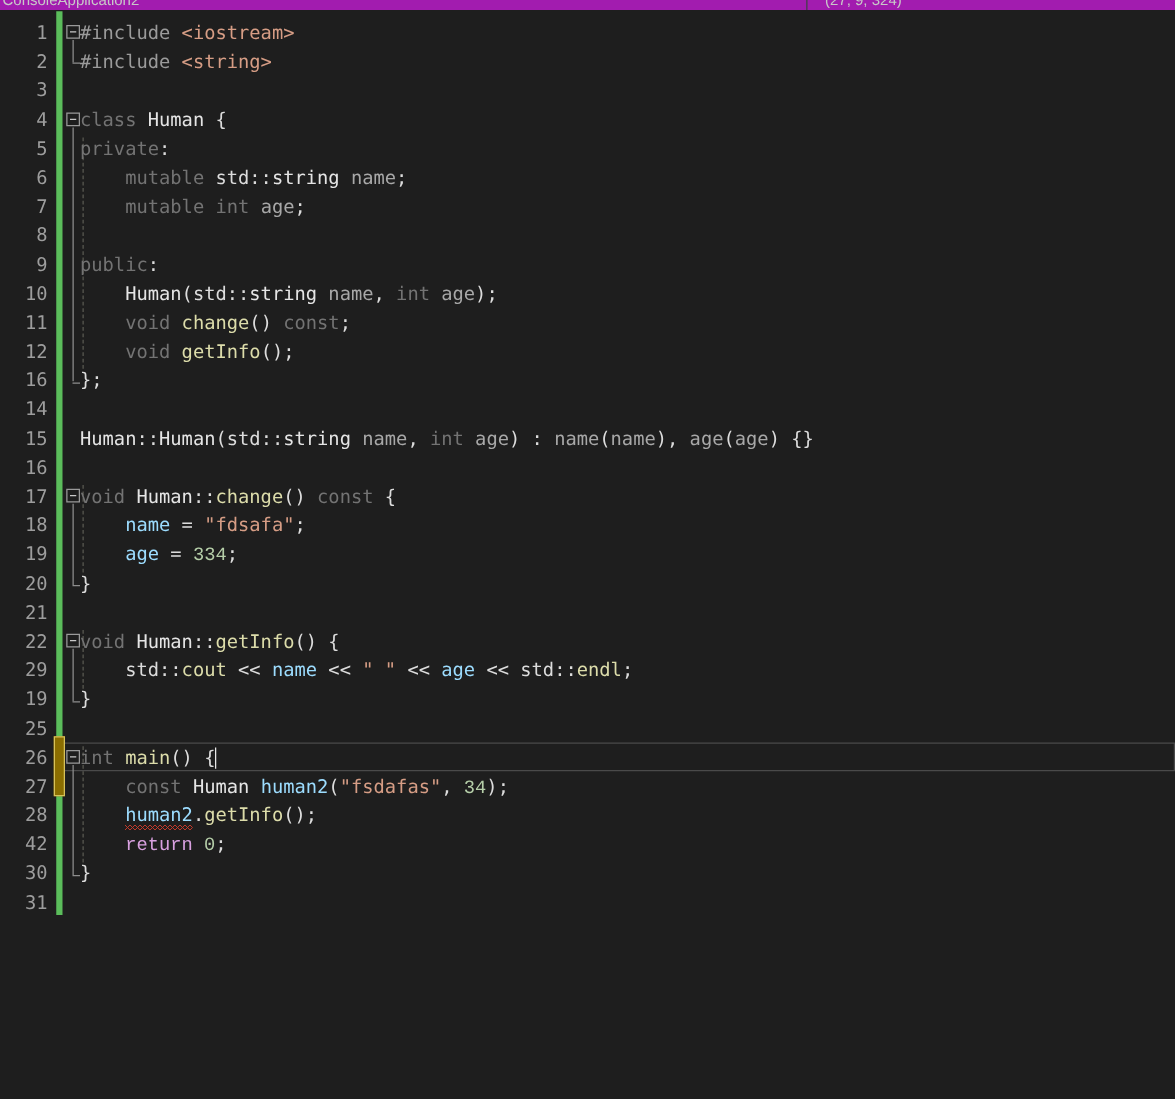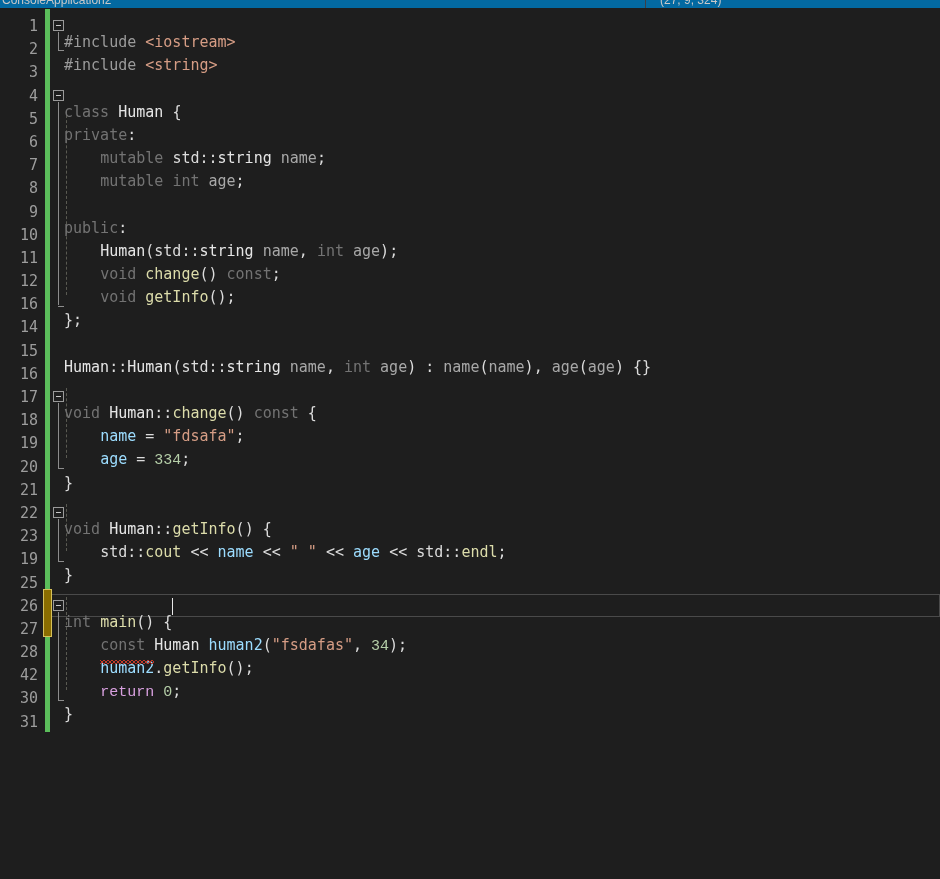--- a/index.html
+++ b/index.html
@@ -6,21 +6,21 @@
   body{
     width:940px;height:879px;overflow:hidden;
     font-family:"DejaVu Sans Mono","Liberation Mono",monospace;
     background:#1e1e1e;color:#dcdcdc;
   }
   #app{position:relative;width:940px;height:879px;background:#1e1e1e;}
 
   
   .topbar{
     position:absolute;left:0;top:0;width:940px;height:8px;
-    background:#0369a1;overflow:hidden;
+    background:#a21caf;overflow:hidden;
   }
   .topbar .tb-text{
     position:absolute;top:-7px;left:2px;
     font-family:"Liberation Sans",sans-serif;font-size:12px;color:#c8c8c8;
     white-space:nowrap;
   }
   .topbar .tb-right{
     position:absolute;top:-7px;left:660px;
     font-family:"Liberation Sans",sans-serif;font-size:12px;color:#c8c8c8;
     white-space:nowrap;
@@ -59,21 +59,21 @@
   .fold-end{position:absolute;height:1px;background:#8d8d8d;}
 
   
   .indent{
     position:absolute;width:0;border-left:1px dashed #5a5a52;
   }
 
   
   .code{
     position:absolute;left:64px;top:0;right:0;
-    font-size:15px;line-height:23.2px;white-space:pre;margin-top:16px;
+    font-size:15px;line-height:23.2px;white-space:pre;
   }
   .code .ln{height:23.2px;}
 
   
   .curline{
     position:absolute;left:50px;right:0;height:23px;
     border:1px solid #4a4a4a;box-sizing:border-box;background:transparent;
   }
   
   .caret{position:absolute;width:1px;background:#e8e8e8;}
@@ -131,21 +131,21 @@
         <div>16</div>
         <div>14</div>
         <div>15</div>
         <div>16</div>
         <div>17</div>
         <div>18</div>
         <div>19</div>
         <div>20</div>
         <div>21</div>
         <div>22</div>
-        <div>23</div>
+        <div>29</div>
         <div>19</div>
         <div>25</div>
         <div>26</div>
         <div>27</div>
         <div>28</div>
         <div>42</div>
         <div>30</div>
         <div>31</div>
       </div>
 

